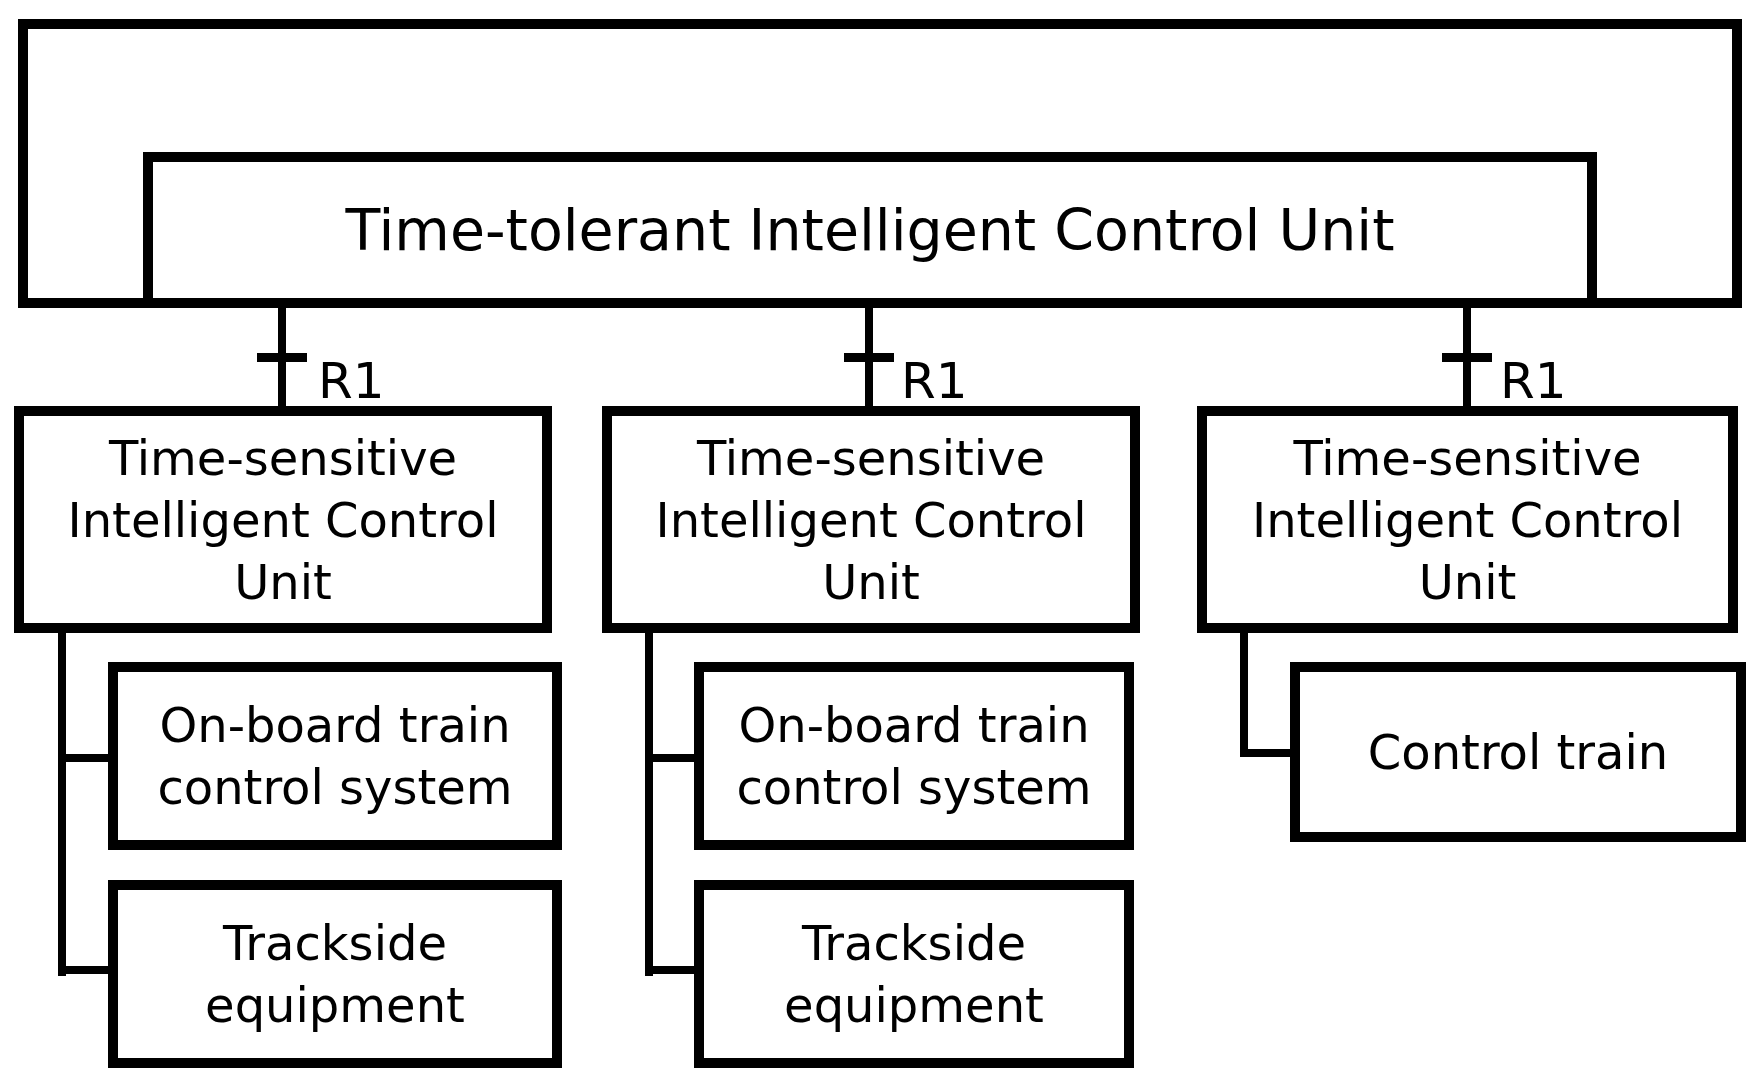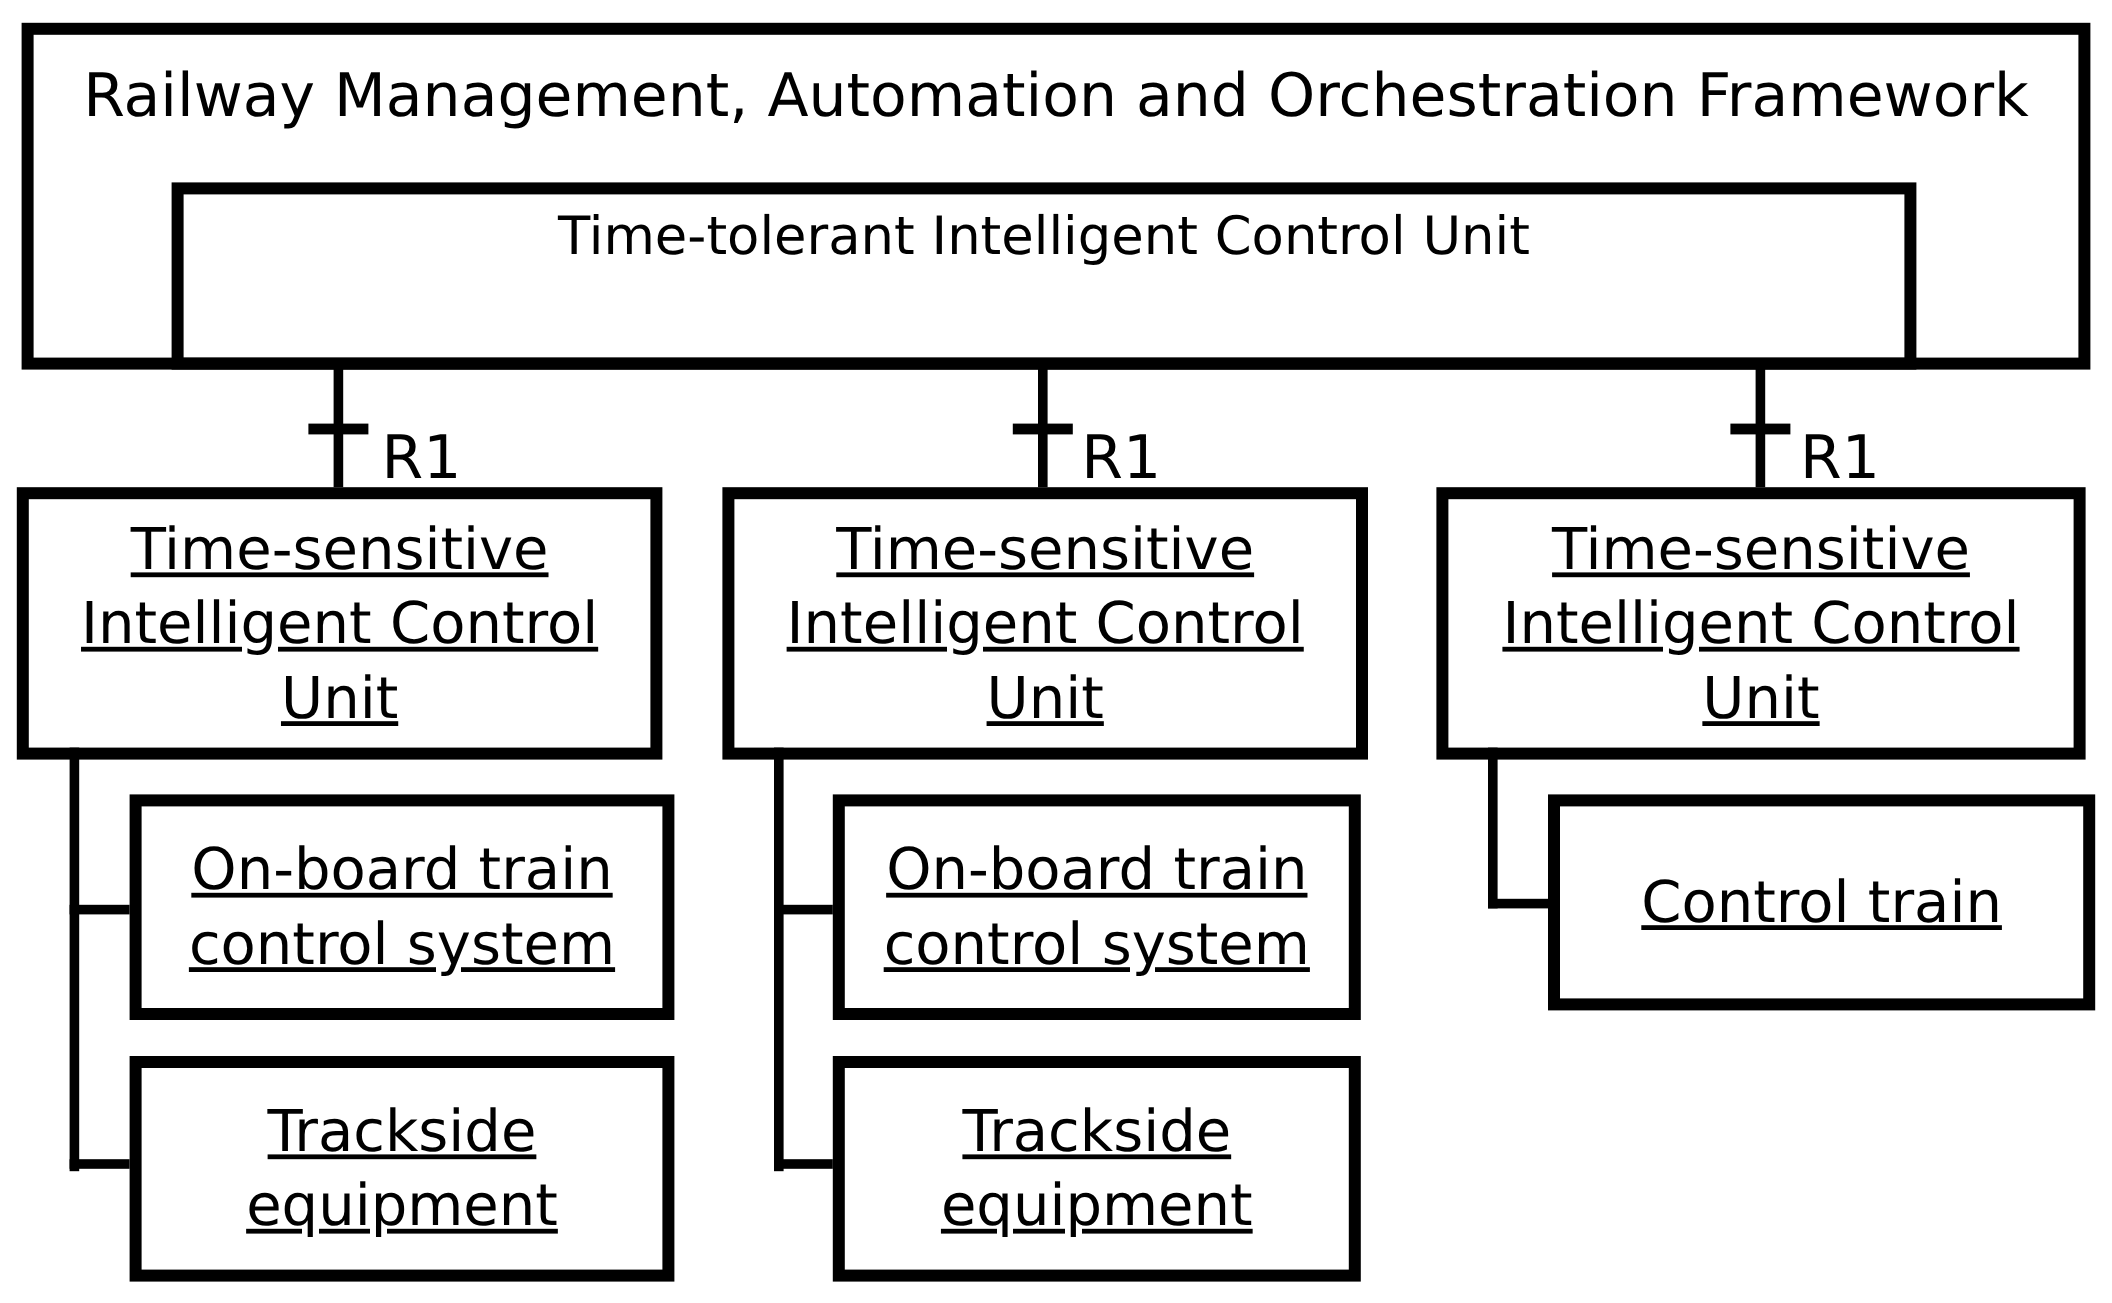--- a/index.html
+++ b/index.html
@@ -18,40 +18,39 @@
     position: absolute;
     border: 10px solid var(--ink);
     background: var(--paper);
     display: flex;
     flex-direction: column;
     align-items: center;
     justify-content: center;
     text-align: center;
   }
   .box.hollow { background: transparent; }
-  .ln { display: block; white-space: nowrap; font-size: 48px; line-height: 62px; text-decoration: underline; }
+  .ln { display: block; white-space: nowrap; font-size: 48px; line-height: 62px; }
   .caption {
     position: absolute;
     text-align: center;
     white-space: nowrap;
     line-height: 1;
   }
   .conn { position: absolute; background: var(--ink); }
   .r1 { position: absolute; font-size: 50px; line-height: 1; white-space: nowrap; margin-top: 20px; }
 </style>
 </head>
 <body>
 
 <div id="canvas">
 
   <div class="box hollow" style="left:18px; top:19px; width:1724px; height:289px;"></div>
-  <div class="caption" style="left:18px; top:55px; width:1724px; font-size:50px;">Railway Management, Automation and Orchestration Framework</div>
 
   <div class="box hollow" style="left:143px; top:152px; width:1454px; height:156px;"></div>
-  <div class="caption" style="left:143px; top:176px; width:1454px; font-size:44px;">Time-tolerant Intelligent Control Unit</div>
+  <div class="caption" style="left:143px; top:202px; width:1454px; font-size:57px;">Time-tolerant Intelligent Control Unit</div>
 
   <div class="conn" style="left:278px; top:300px; width:8px; height:110px;"></div>
   <div class="conn" style="left:257px; top:353px; width:50px; height:9px;"></div>
   <div class="r1" style="left:318px; top:336px;">R1</div>
 
   <div class="conn" style="left:865px; top:300px; width:8px; height:110px;"></div>
   <div class="conn" style="left:844px; top:353px; width:50px; height:9px;"></div>
   <div class="r1" style="left:901px; top:336px;">R1</div>
 
   <div class="conn" style="left:1463px; top:300px; width:8px; height:110px;"></div>

